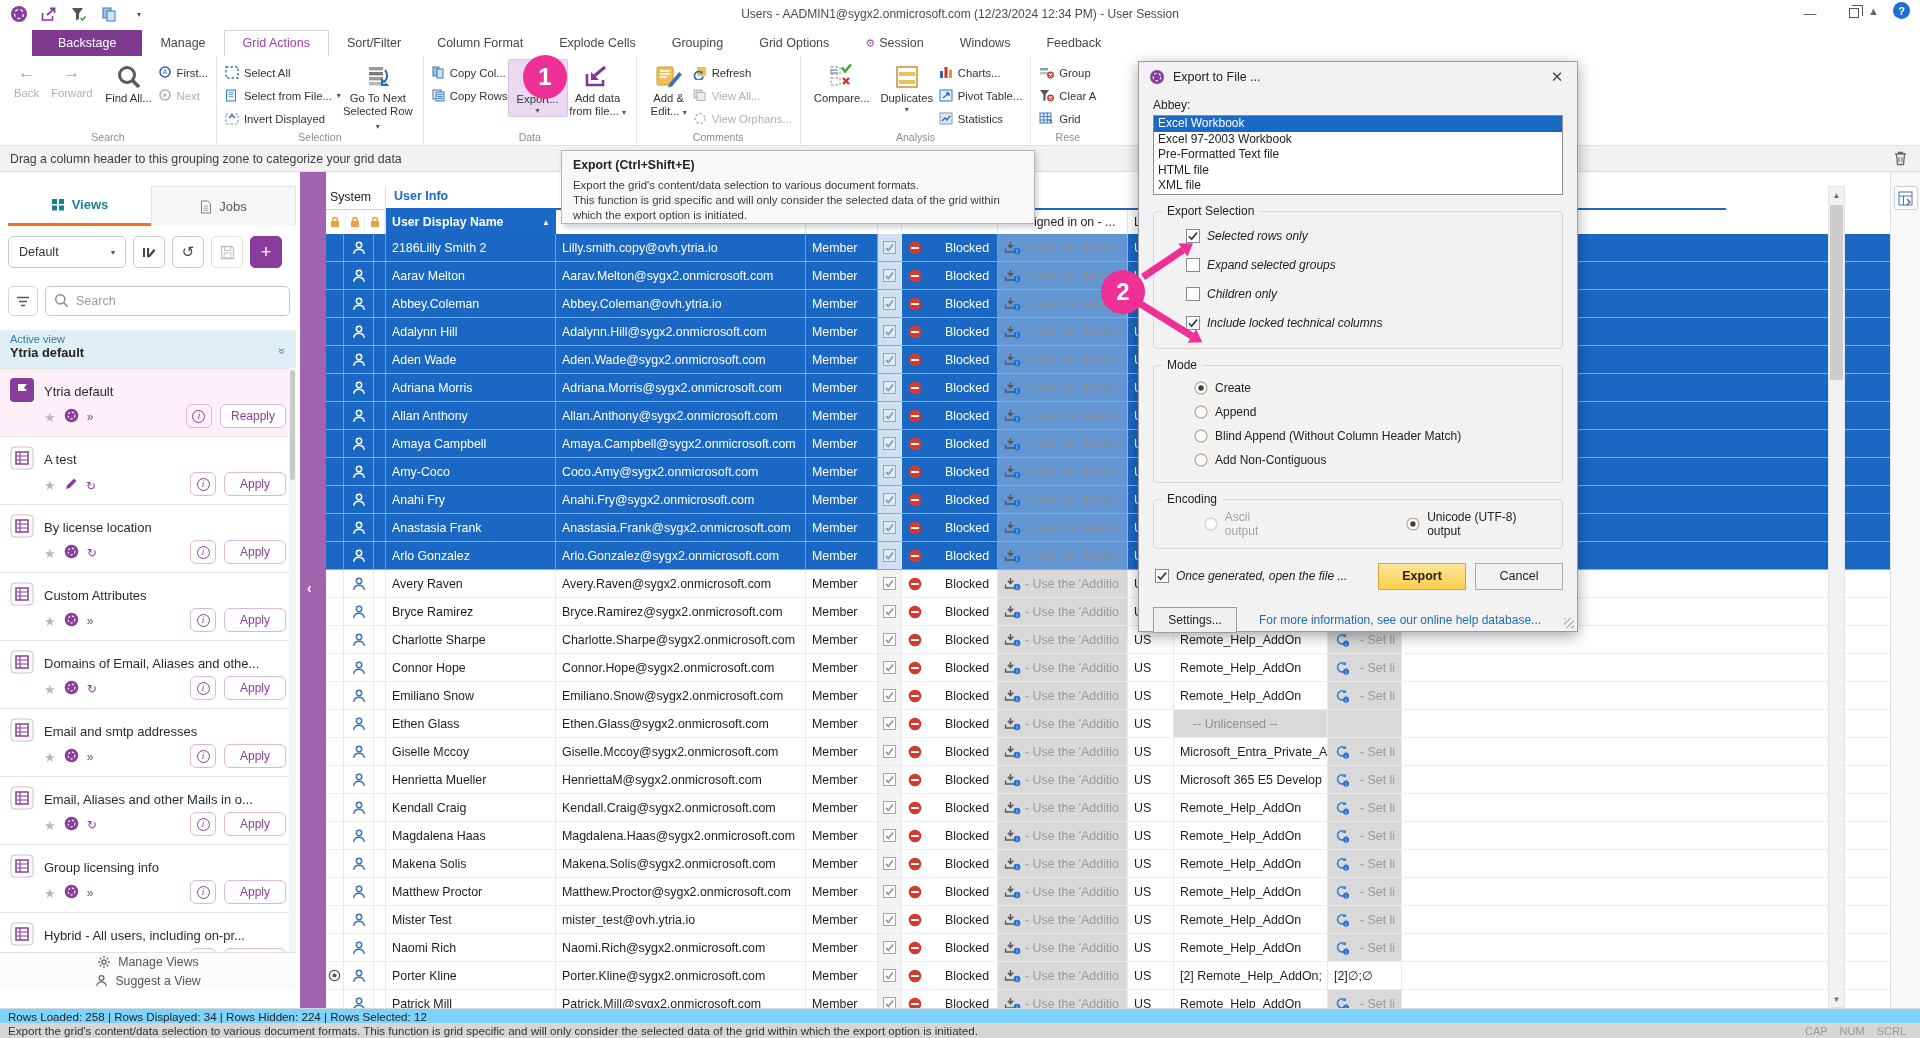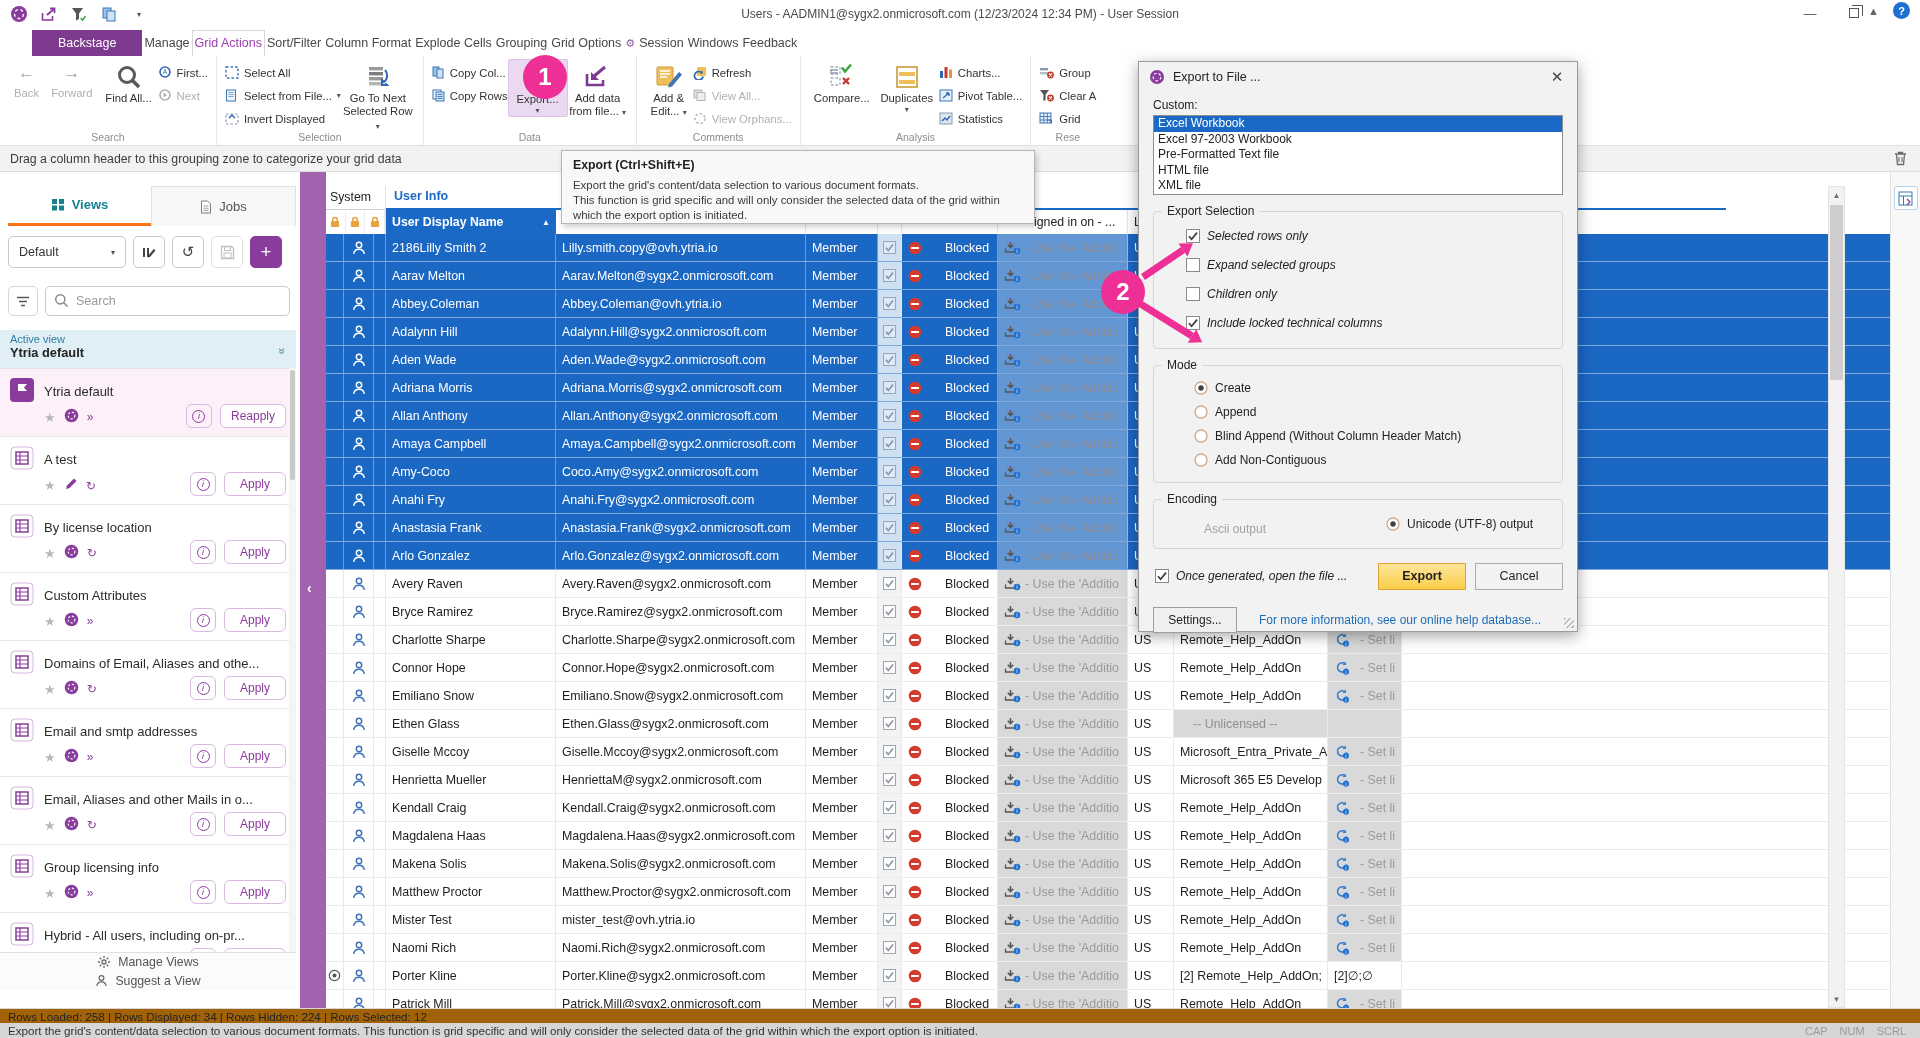--- a/index.html
+++ b/index.html
@@ -15,21 +15,21 @@
   .title-center { position:absolute; left:0; right:0; text-align:center; font-size:12px; color:#4a4a4a; }
   .wincontrols { position:absolute; right:0; top:0; display:flex; }
   .winbtn { width:44px; height:26px; display:flex; align-items:center; justify-content:center;
     color:#555; font-size:13px; }
   .restore-glyph { width:10px; height:10px; border:1px solid #555; position:relative; }
   .restore-glyph:before { content:""; position:absolute; left:2px; top:-4px; width:10px; height:10px;
     border:1px solid #555; border-bottom:none; border-left:none; }
 
   
   .tabrow { position:absolute; left:0; top:28px; width:1920px; height:28px; background:#fff; display:flex; align-items:flex-end;margin-left:32px; }
-  .rtab { padding:5px 2px 6px; font-size:12.5px; color:#474747; white-space:nowrap; }
+  .rtab { padding:5px 18px 6px; font-size:12.5px; color:#474747; white-space:nowrap; }
   .rtab.backstage { background:#7e3a8e; color:#fff; padding:6px 26px; }
   .rtab.active { background:#fff; color:#9b3fae; border:1px solid #d5d5d5; border-bottom:none; }
   .tab-sess-ico { margin-right:4px; color:#8a5a9a; font-size:11px; }
   .tab-right { position:absolute; right:10px; top:2px; display:flex; gap:14px; align-items:center; }
   .help-circ { width:17px; height:17px; border-radius:50%; background:#1d6fd1; color:#fff; font-size:11px;
     font-weight:bold; display:flex; align-items:center; justify-content:center; }
   .chev-up { color:#666; font-size:11px; }
 
   
   .ribbon { position:absolute; left:0; top:56px; width:1920px; height:90px; background:#fff;
@@ -168,38 +168,38 @@
   .dlg-label { font-size:12px; color:#222; margin:6px 0 3px; }
   .fmt-list { background:#fff; border:1px solid #8f8f8f; }
   .fmt-item { font-size:12px; color:#222; padding:0 4px; height:15.6px; line-height:15.6px; }
   .fmt-item.selected { background:#1a69c7; color:#fff; }
   .gbox { position:relative; border:1px solid #dcd5cc; border-radius:4px; margin-top:16px; padding:10px 10px 10px 10px; }
   .gbox .gtitle { position:absolute; top:-8px; left:8px; background:#f2f2f2; padding:0 5px; font-size:12px; color:#222; }
   .dlg-check { display:flex; align-items:center; gap:7px; font-size:12px; color:#222; height:29px; margin-left:22px;font-style:italic; }
   .dlg-radio { display:flex; align-items:center; gap:7px; font-size:12px; color:#222; height:24px; margin-left:30px; }
   .dlg-radio.disabled { color:#a3a3a3; }
   .enc-row { display:flex; }
-  .enc-row .dlg-radio:first-child { margin-left:40px;flex-direction:column; }
+  .enc-row .dlg-radio:first-child { margin-left:40px; }
   .enc-row .dlg-radio:last-child { margin-left:120px; }
   .action-row { display:flex; align-items:center; margin-top:14px; }
   .action-row .dlg-check { margin-left:2px; height:24px; }
   .btn-export { margin-left:auto; width:88px; height:27px; background:linear-gradient(#fde59a,#fbce4a);
     border:1px solid #dfa235; font-size:12.5px; font-weight:bold; color:#222; display:flex;
     align-items:center; justify-content:center; }
   .btn-cancel { margin-left:9px; width:88px; height:27px; background:#f2f2f2; border:1px solid #ababab;
     font-size:12.5px; color:#222; display:flex; align-items:center; justify-content:center; }
   .settings-row { display:flex; align-items:center; margin-top:17px; }
   .btn-settings { width:84px; height:26px; background:#efefef; border:1px solid #9d9d9d; font-size:12px;
     color:#222; display:flex; align-items:center; justify-content:center; }
   .help-link { flex:1; text-align:center; font-size:12px; color:#1f6cb5; }
   .grip { position:absolute; right:3px; bottom:3px; width:10px; height:10px;
     background:repeating-linear-gradient(135deg,#bbb 0 1.5px,transparent 1.5px 4px); }
 
   
-  .status1 { position:absolute; left:0; top:1008px; width:1920px; height:15px; background:#a16207;
+  .status1 { position:absolute; left:0; top:1008px; width:1920px; height:15px; background:#7dd3fc;
     border-top:1px solid #d8d8d8; font-size:11.6px; color:#222; padding-left:8px; display:flex; align-items:center; }
   .status2 { position:absolute; left:0; top:1023px; width:1920px; height:15px; background:#d6d6d6;
     font-size:11.6px; color:#333; padding-left:8px; display:flex; align-items:center; }
   .status2 .inds { margin-left:auto; margin-right:14px; color:#9a9a9a; display:flex; gap:12px; font-size:11px; }
 
   
   .anno { position:absolute; left:0; top:0; width:1920px; height:1038px; z-index:70; pointer-events:none; }
 </style>
 </head>
 <body>
@@ -2352,21 +2352,21 @@
   <div class="dialog">
     <div class="dlg-title">
       <svg width="16" height="16" viewBox="0 0 16 16">
           <circle cx="8" cy="8" r="7" fill="#8a3c9c"></circle>
           <circle cx="8" cy="8" r="3.8" fill="none" stroke="#fff" stroke-width="1.2" stroke-dasharray="2.6 2.2"></circle>
         </svg>
       <span>Export to File ...</span>
       <span class="dlg-close">✕</span>
     </div>
     <div class="dlg-body">
-      <div class="dlg-label">Custom:</div>
+      <div class="dlg-label">Abbey:</div>
       <div class="fmt-list" id="fmtlist">
           <div class="fmt-item selected">Excel Workbook</div>
           <div class="fmt-item">Excel 97-2003 Workbook</div>
           <div class="fmt-item">Pre-Formatted Text file</div>
           <div class="fmt-item">HTML file</div>
           <div class="fmt-item">XML file</div>
         </div>
 
       <div class="gbox">
         <span class="gtitle">Export Selection</span>

